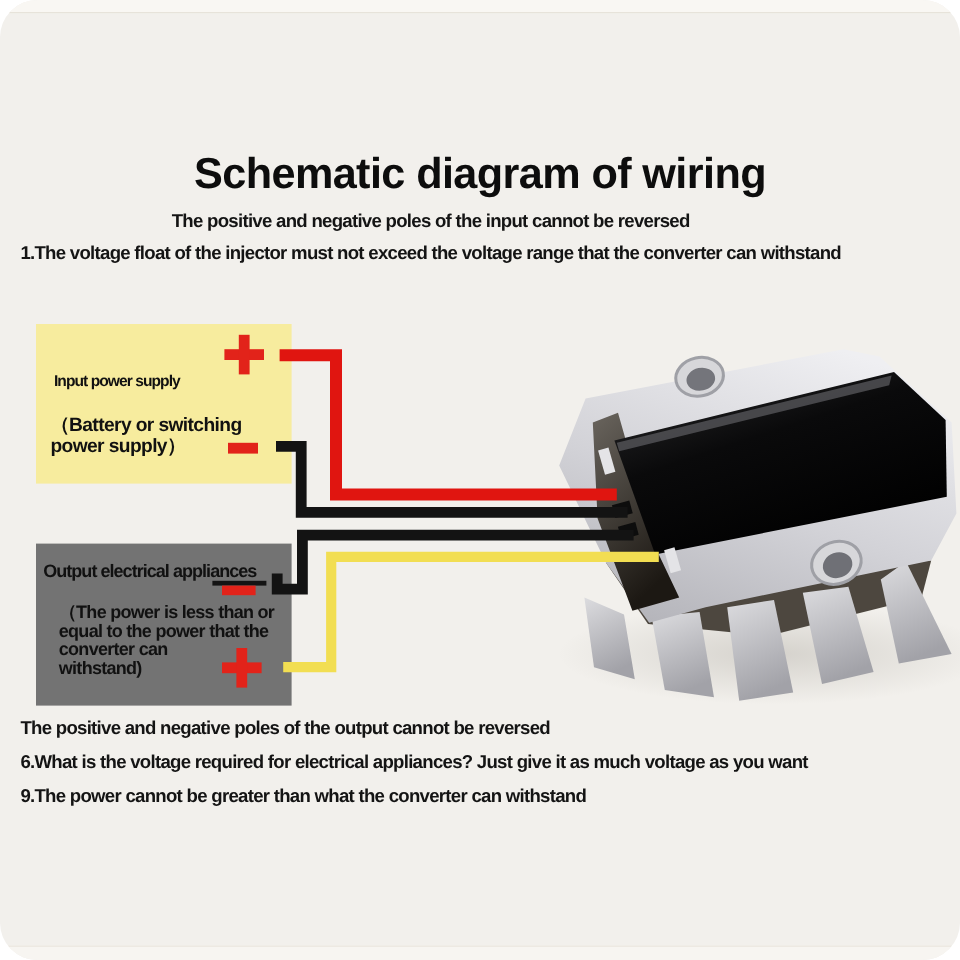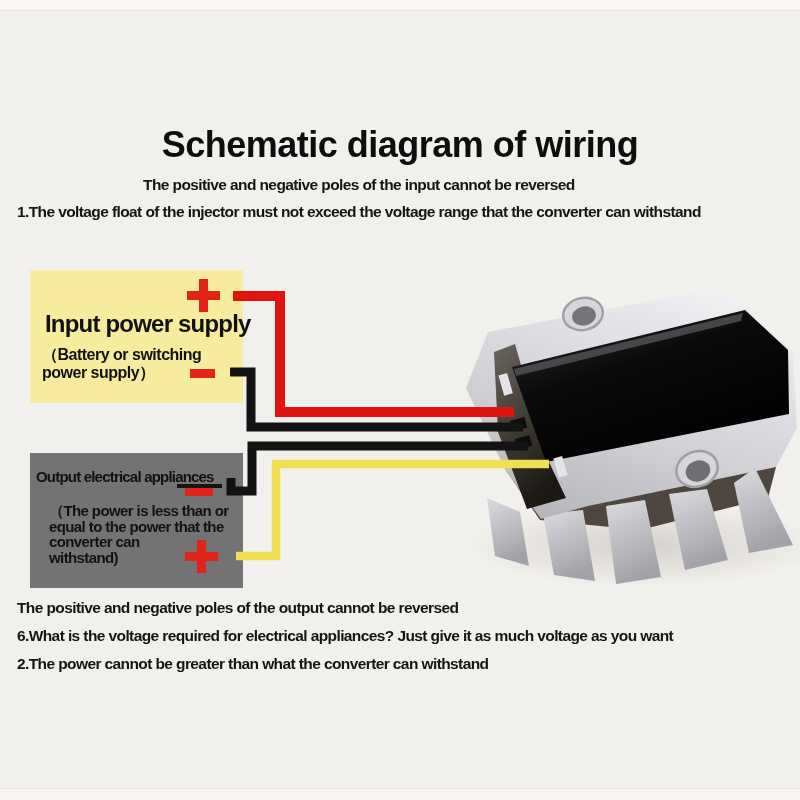--- a/index.html
+++ b/index.html
@@ -1,38 +1,39 @@
 <!DOCTYPE html>
 <html><head>
 <meta charset="utf-8">
 <style>
   html,body{margin:0;padding:0;}
   .canvas{
     position:relative;width:800px;height:800px;overflow:hidden;
     background:#f2f0ec;
     font-family:"Liberation Sans","DejaVu Sans",sans-serif;
     color:#161616;
+    border-radius:31px;
   }
   .top-band{position:absolute;left:0;top:0;width:800px;height:10px;background:#f9f7f3;border-bottom:1px solid #e7e3da;}
   .bottom-band{position:absolute;left:0;top:788px;width:800px;height:12px;background:#f7f5f1;border-top:1px solid #eae6de;}
   .page-title{
     position:absolute;left:0;top:124px;width:800px;text-align:center;
     font-size:36px;font-weight:700;letter-spacing:-0.5px;color:#0d0d0d;white-space:nowrap;
   }
   .notes{position:absolute;left:17px;font-size:15.5px;font-weight:700;letter-spacing:-0.6px;color:#141414;}
   .notes .line{height:27px;line-height:27px;white-space:nowrap;}
   .notes.top{top:171px;text-align:center;}
   .notes.bottom{top:594px;}
   .notes.bottom .line{height:28px;line-height:28px;}
 
   .supply-box{position:absolute;left:30px;width:213px;}
   .supply-box.input{top:270px;height:133px;}
   .supply-box.output{top:453px;height:135px;}
 
-  .in-title{position:absolute;left:15px;top:40px;font-size:24px;font-weight:700;letter-spacing:-0.8px;white-space:nowrap;color:#111;}
+  .in-title{position:absolute;left:15px;top:40px;font-size:13px;font-weight:700;letter-spacing:-0.8px;white-space:nowrap;color:#111;}
   .in-sub{position:absolute;left:12px;top:76px;font-size:16px;font-weight:700;letter-spacing:-0.5px;line-height:18px;white-space:nowrap;color:#111;}
   .out-title{position:absolute;left:6px;top:15px;font-size:15px;font-weight:700;letter-spacing:-0.8px;white-space:nowrap;color:#111;}
   .out-sub{position:absolute;left:19px;top:50px;font-size:15px;font-weight:700;letter-spacing:-0.6px;line-height:15.5px;white-space:nowrap;color:#111;}
   .appl-underline{position:absolute;left:147px;top:31px;width:45px;height:3.5px;background:#141414;}
 
   .plus{position:absolute;width:33px;height:33px;}
   .plus .h{position:absolute;left:0;top:12px;width:33px;height:9px;background:currentColor;}
   .plus .v{position:absolute;top:0;left:12px;width:9px;height:33px;background:currentColor;}
   .minus{position:absolute;width:25px;height:9px;background:currentColor;}
 
@@ -78,21 +79,21 @@
     <div class="minus" style="left: 155px; top: 35px; width: 28px; height: 8px; background-color: rgb(226, 35, 26);"></div>
     <div class="plus" style="left: 155px; top: 87px; color: rgb(226, 35, 26);">
         <span class="h"></span>
         <span class="v"></span>
       </div>
   </div>
 
   <div class="notes bottom">
     <div class="line">The positive and negative poles of the output cannot be reversed</div>
     <div class="line">6.What is the voltage required for electrical appliances? Just give it as much voltage as you want</div>
-    <div class="line">2.The power cannot be greater than what the converter can withstand</div>
+    <div class="line">9.The power cannot be greater than what the converter can withstand</div>
   </div>
 
   <svg class="scene" width="800" height="800" viewBox="0 0 800 800">
     <defs>
       <radialGradient id="shadG" cx="50%" cy="50%" r="50%">
         <stop offset="0%" stop-color="rgba(110,104,92,0.22)"></stop>
         <stop offset="100%" stop-color="rgba(110,104,92,0)"></stop>
       </radialGradient>
       <linearGradient id="plateG" x1="0.7" y1="0" x2="0.2" y2="1">
         <stop offset="0%" stop-color="#efeff2"></stop>

